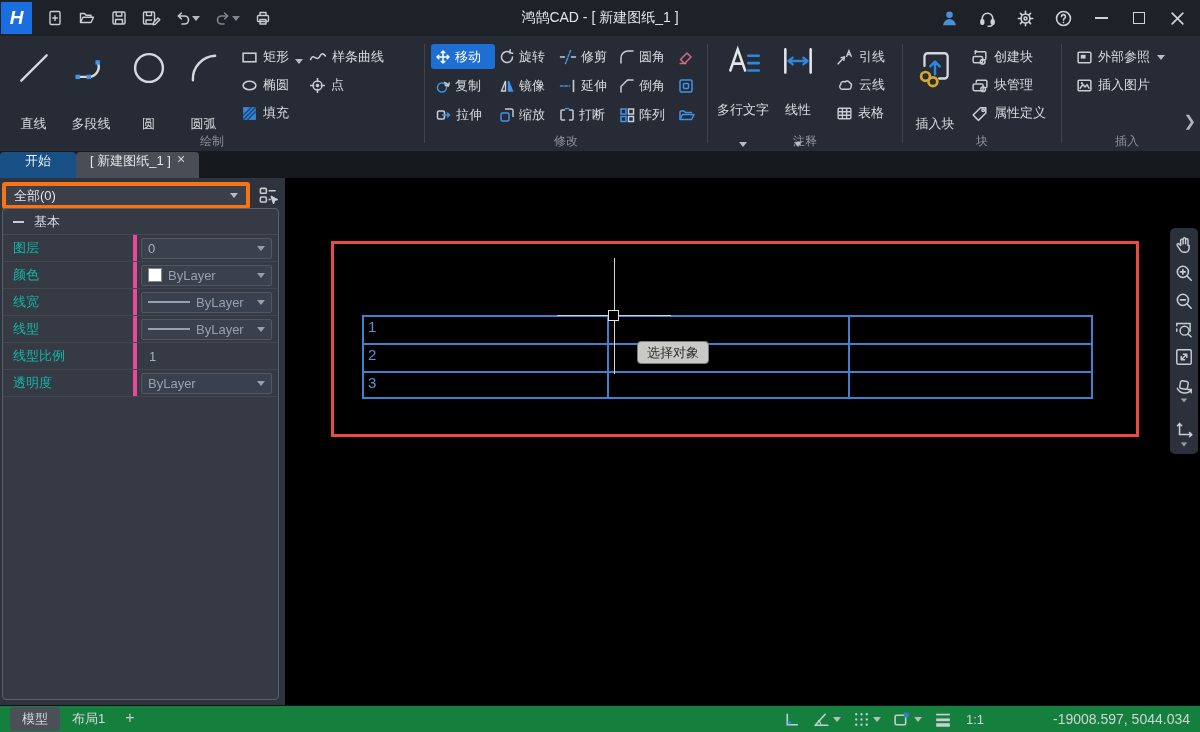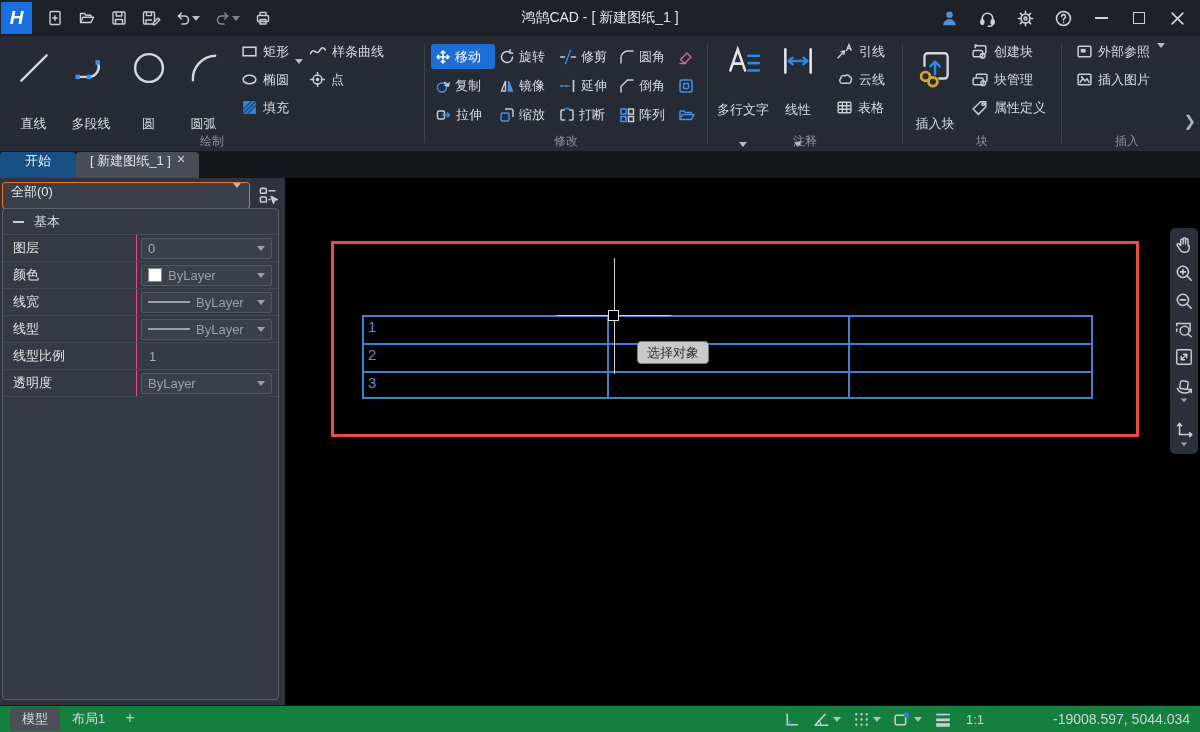--- a/index.html
+++ b/index.html
@@ -19,21 +19,21 @@
 
   
   .ribbon { height:116px; flex:0 0 116px; background:#262b35; display:flex; border-bottom:1px solid #171a20; position:relative; }
   .rgroup { position:relative; display:flex; padding:4px 4px 16px 6px; }
   .rdiv { width:1px; background:#3c424e; margin:8px 0; flex:0 0 1px; }
   .glabel { position:absolute; bottom:1px; left:0; right:0; text-align:center; font-size:12px; color:#8d949f; }
   .bigtool { width:55px; display:flex; flex-direction:column; align-items:center; padding-top:2px; border-radius:3px;gap:19px; }
   .bigtool .bicon { height:52px; display:flex; align-items:center; justify-content:center; }
   .bigtool .blabel { font-size:13px; color:#d9dce1; margin-top:2px; white-space:nowrap; }
   .smallcol { display:flex; flex-direction:column; padding-top:3px; }
-  .smalltool { display:flex; gap:5px; height:28px; padding:0 4px; border-radius:3px; color:#d9dce1; white-space:nowrap; }
+  .smalltool { display:flex; align-items:center; gap:5px; height:28px; padding:0 4px; border-radius:3px; color:#d9dce1; white-space:nowrap; }
   .flyout-caret { padding-top:12px; margin:0 2px; }
   .caret { width:0; height:0; border-left:4px solid transparent; border-right:4px solid transparent; border-top:5px solid #b8bdc5; display:inline-block; }
   .modgrid { display:grid; grid-template-columns:64px 60px 60px 58px 26px; grid-auto-rows:29px; align-items:center; padding-top:2px; }
   .modcell { display:flex; align-items:center; gap:4px; height:25px; padding:0 4px; border-radius:3px; color:#d9dce1; white-space:nowrap; }
   .modcell.selected { background:#1e6fd3; color:#fff; }
   .iconcell { display:flex; align-items:center; justify-content:center; height:25px; }
   .under-caret { margin-top:4px; }
   .expand-chevron { position:absolute; right:4px; top:76px; color:#aeb4bd; font-size:15px; }
 
   
@@ -42,28 +42,28 @@
   .ftab.start { background:#185085; color:#f0f3f6; width:76px; }
   .ftab.doc { background:#494d56; color:#e2e5e9; gap:6px; }
   .tab-close { font-size:14px; color:#cfd3d9; line-height:1; }
 
   
   .main { flex:1; display:flex; min-height:0; }
 
   
   .sidepanel { width:285px; flex:0 0 285px; background:#2f333d; position:relative; }
   .filter-row { display:flex; align-items:center; padding:4px 3px 3px 2px; gap:4px; }
-  .filter-dd { flex:1; height:27px; background:#3a3f4a; border:1px solid #f97316; border-radius:3px; display:flex; padding:0 8px; color:#e2e5ea; }
+  .filter-dd { flex:1; height:27px; background:#3a3f4a; border:4px solid #f97316; border-radius:3px; display:flex; align-items:center; padding:0 8px; color:#e2e5ea; }
   .filter-dd .caret { margin-left:auto; }
   .qsel-btn { width:28px; height:24px; display:flex; align-items:center; justify-content:center; }
   .propbox { position:absolute; left:2px; right:6px; top:30px; bottom:5px; background:#353a45; border:1px solid #5a606b; border-radius:4px; overflow:hidden; }
   .sect-head { height:26px; display:flex; align-items:center; gap:10px; padding:0 10px; border-bottom:1px solid #454b56; color:#dadde2; }
   .minus-bar { width:11px; height:2px; background:#c9cdd4; }
   .prow { height:27px; display:flex; align-items:center; border-bottom:1px solid #41464f; }
-  .prow .plabel { width:134px; padding-left:10px; color:#e5e5e5; border-right:1px solid #ec4899; align-self:stretch; display:flex; align-items:center; }
+  .prow .plabel { width:134px; padding-left:10px; color:#14b8a6; border-right:4px solid #ec4899; align-self:stretch; display:flex; align-items:center; }
   .pval { flex:1; display:flex; align-items:center; padding:0 6px 0 4px; height:100%; }
   .pfield { flex:1; height:21px; background:#3b414c; border:1px solid #525863; border-radius:2px; display:flex; align-items:center; gap:6px; padding:0 6px; color:#98a0ab; }
   .pfield .caret { margin-left:auto; border-top-color:#9aa0aa; }
   .swatch { width:14px; height:14px; background:#fff; border:1px solid #888; }
   .lineglyph { width:42px; height:2px; background:#98a0ab; }
   .plain-val { color:#aab0b9; padding-left:8px; }
 
   
   .canvas { flex:1; position:relative; background:#000; overflow:hidden; }
   .sel-window { position:absolute; left:46px; top:63px; width:808px; height:196px; border:3px solid #ee4a45; }

